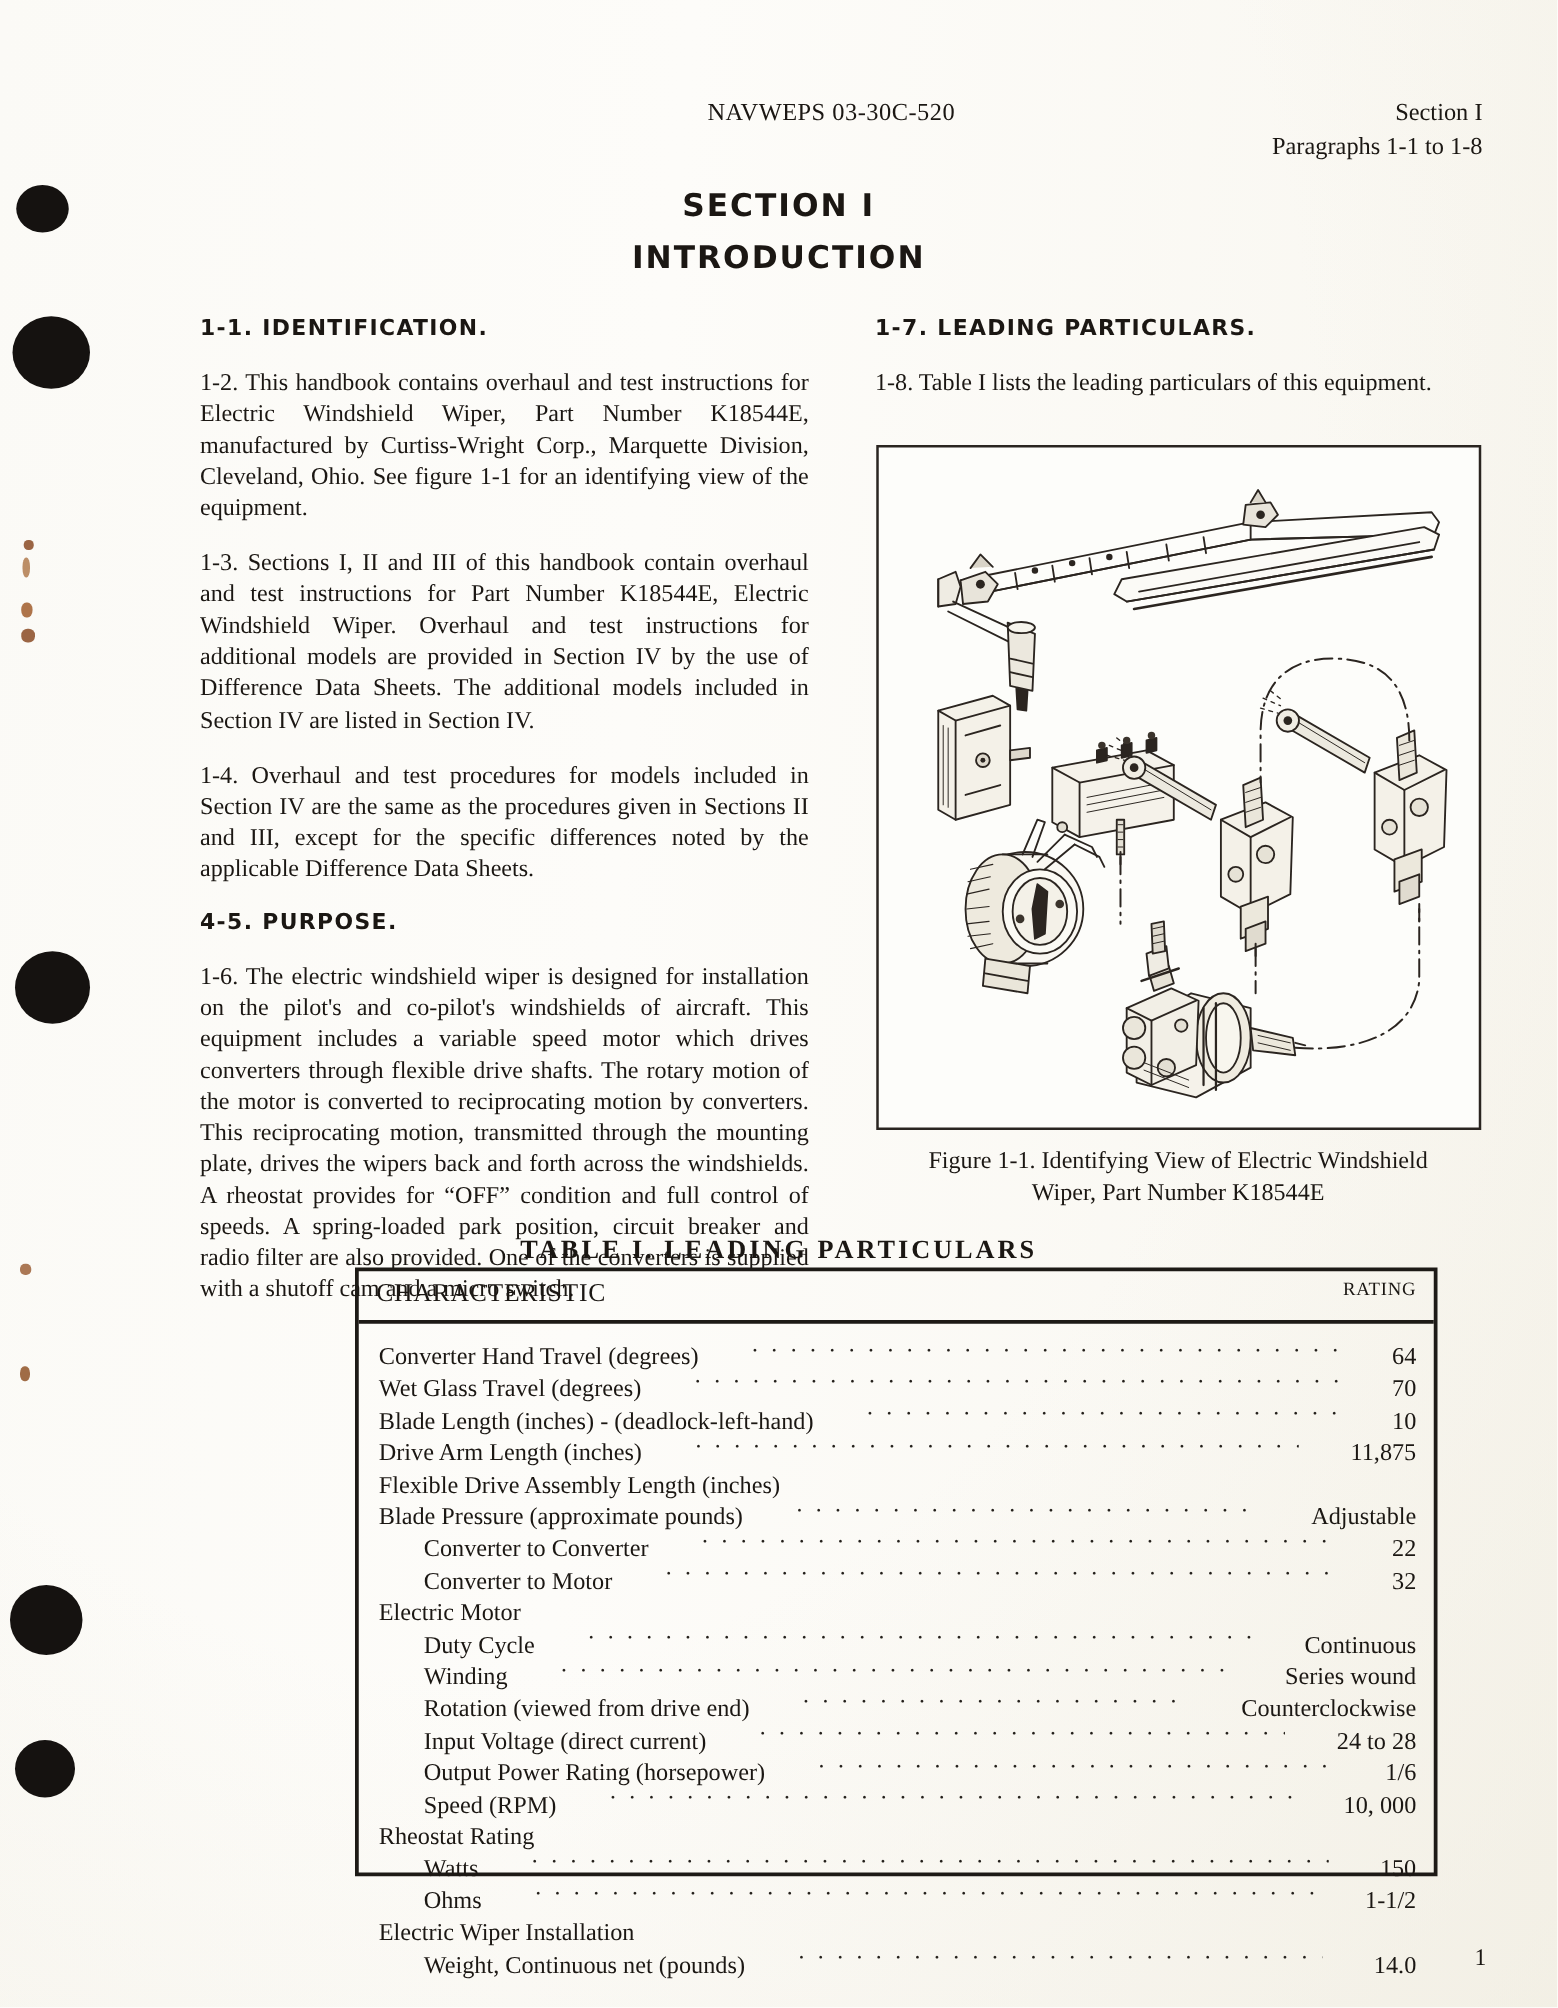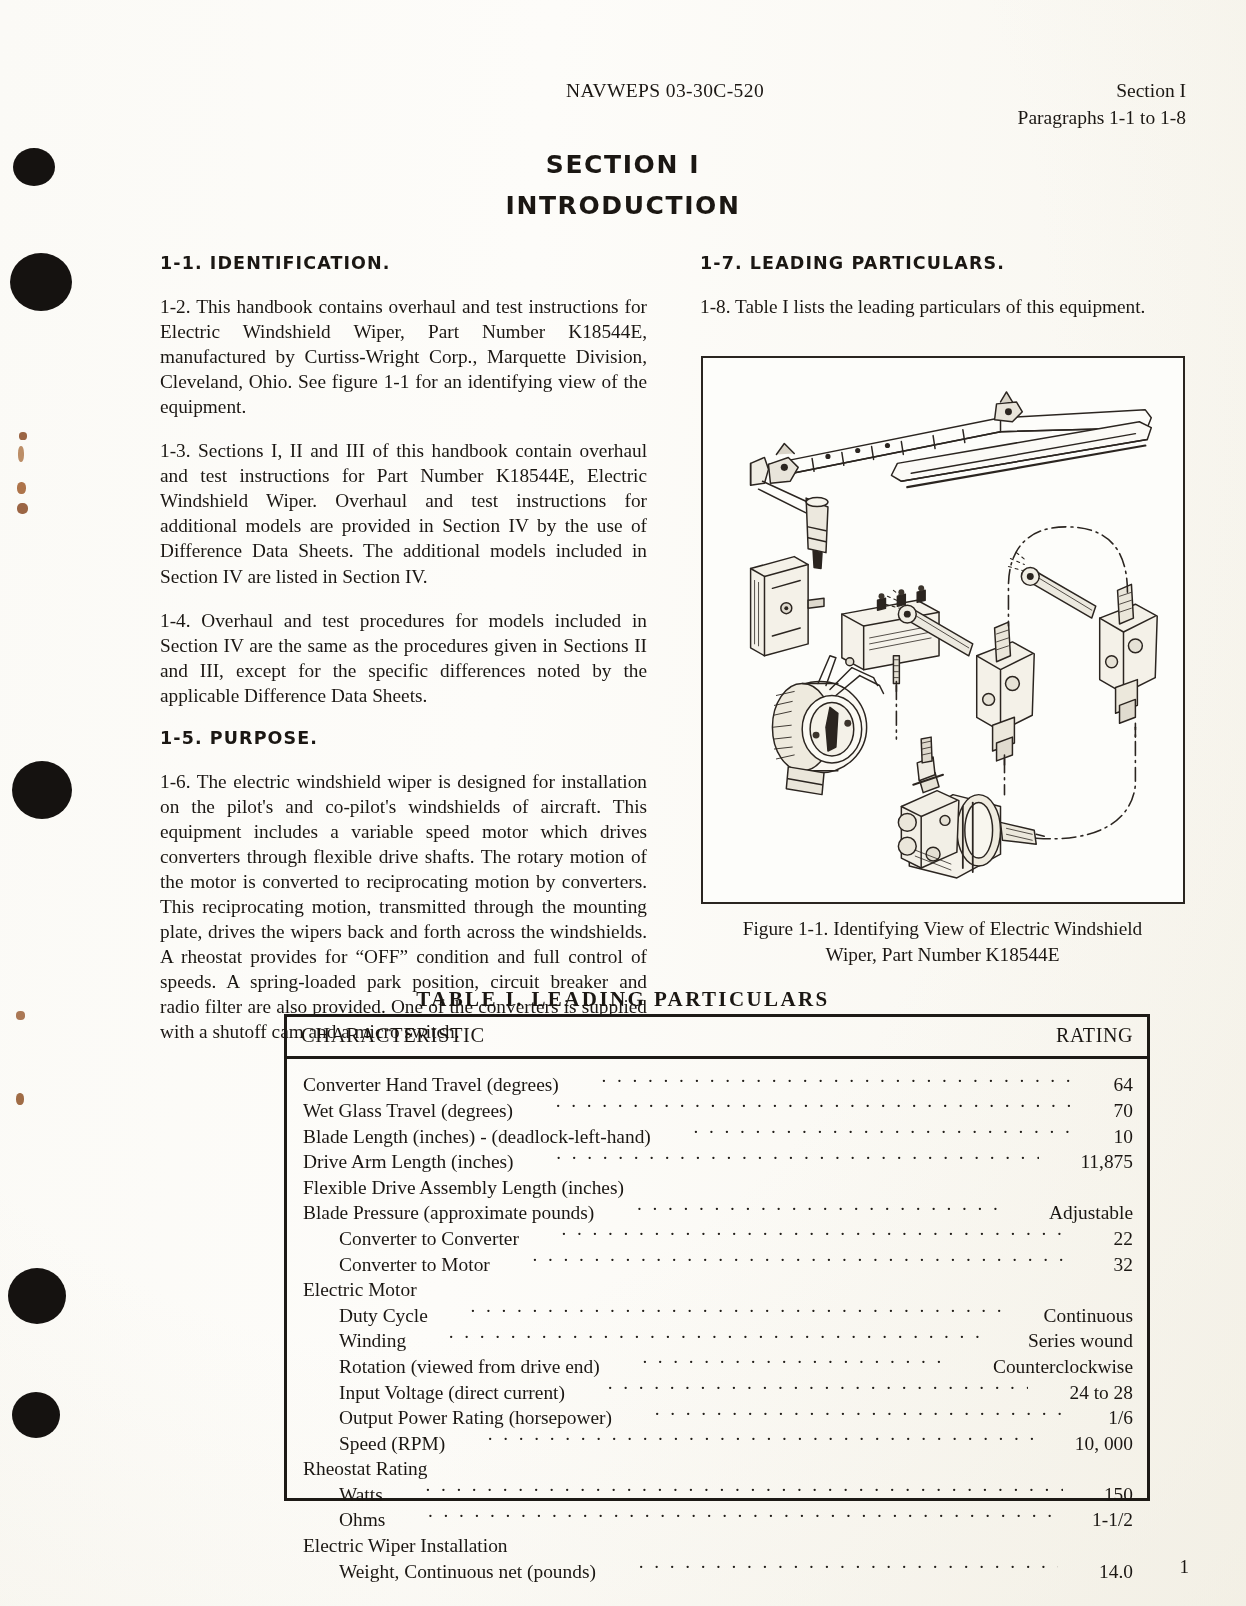--- a/index.html
+++ b/index.html
@@ -147,21 +147,21 @@
     height: 42px;
     border-bottom: 3px solid #1d1a16;
     box-sizing: border-box;
   }
   .tbl-head .c-left {
     position: absolute; left: 14px; top: 7px;
     font-size: 20.5px; letter-spacing: .6px;
   }
   .tbl-head .c-right {
     position: absolute; right: 14px; top: 7px;
-    font-size: 20px; letter-spacing: .6px;
+    font-size: 15px; letter-spacing: .6px;
   }
   .tbl-body {
     padding: 13px 14px 0 16px;
   }
   .trow {
     display: flex;
     align-items: baseline;
     font-size: 19.4px;
     line-height: 1.0;
     height: 25.6px;
@@ -227,21 +227,21 @@
   <div class="sec-title">
     <div class="l1">SECTION I</div>
     <div class="l2">INTRODUCTION</div>
   </div>
 
   <div class="col col-left">
     <div class="para-head">1-1.  IDENTIFICATION.</div>
     <p class="body">1-2. This handbook contains overhaul and test instructions for Electric Windshield Wiper, Part Number K18544E, manufactured by Curtiss-Wright Corp., Marquette Division, Cleveland, Ohio. See figure 1-1 for an identifying view of the equipment.</p>
     <p class="body">1-3. Sections I, II and III of this handbook contain overhaul and test instructions for Part Number K18544E, Electric Windshield Wiper. Overhaul and test instructions for additional models are provided in Section IV by the use of Difference Data Sheets. The additional models included in Section IV are listed in Section IV.</p>
     <p class="body">1-4. Overhaul and test procedures for models included in Section IV are the same as the procedures given in Sections II and III, except for the specific differences noted by the applicable Difference Data Sheets.</p>
-    <div class="para-head tight">1-5.  PURPOSE.</div>
+    <div class="para-head tight">4-5.  PURPOSE.</div>
     <p class="body">1-6. The electric windshield wiper is designed for installation on the pilot's and co-pilot's windshields of aircraft. This equipment includes a variable speed motor which drives converters through flexible drive shafts. The rotary motion of the motor is converted to reciprocating motion by converters. This reciprocating motion, transmitted through the mounting plate, drives the wipers back and forth across the windshields. A rheostat provides for “OFF” condition and full control of speeds. A spring-loaded park position, circuit breaker and radio filter are also provided. One of the converters is supplied with a shutoff cam and a micro switch.</p>
   </div>
 
   <div class="col col-right">
     <div class="para-head">1-7.  LEADING  PARTICULARS.</div>
     <p class="body">1-8. Table I lists the leading particulars of this equipment.</p>
   </div>
 
   <div class="fig-box">
     <svg class="fig-svg" viewBox="0 0 484 548" xmlns="http://www.w3.org/2000/svg">

